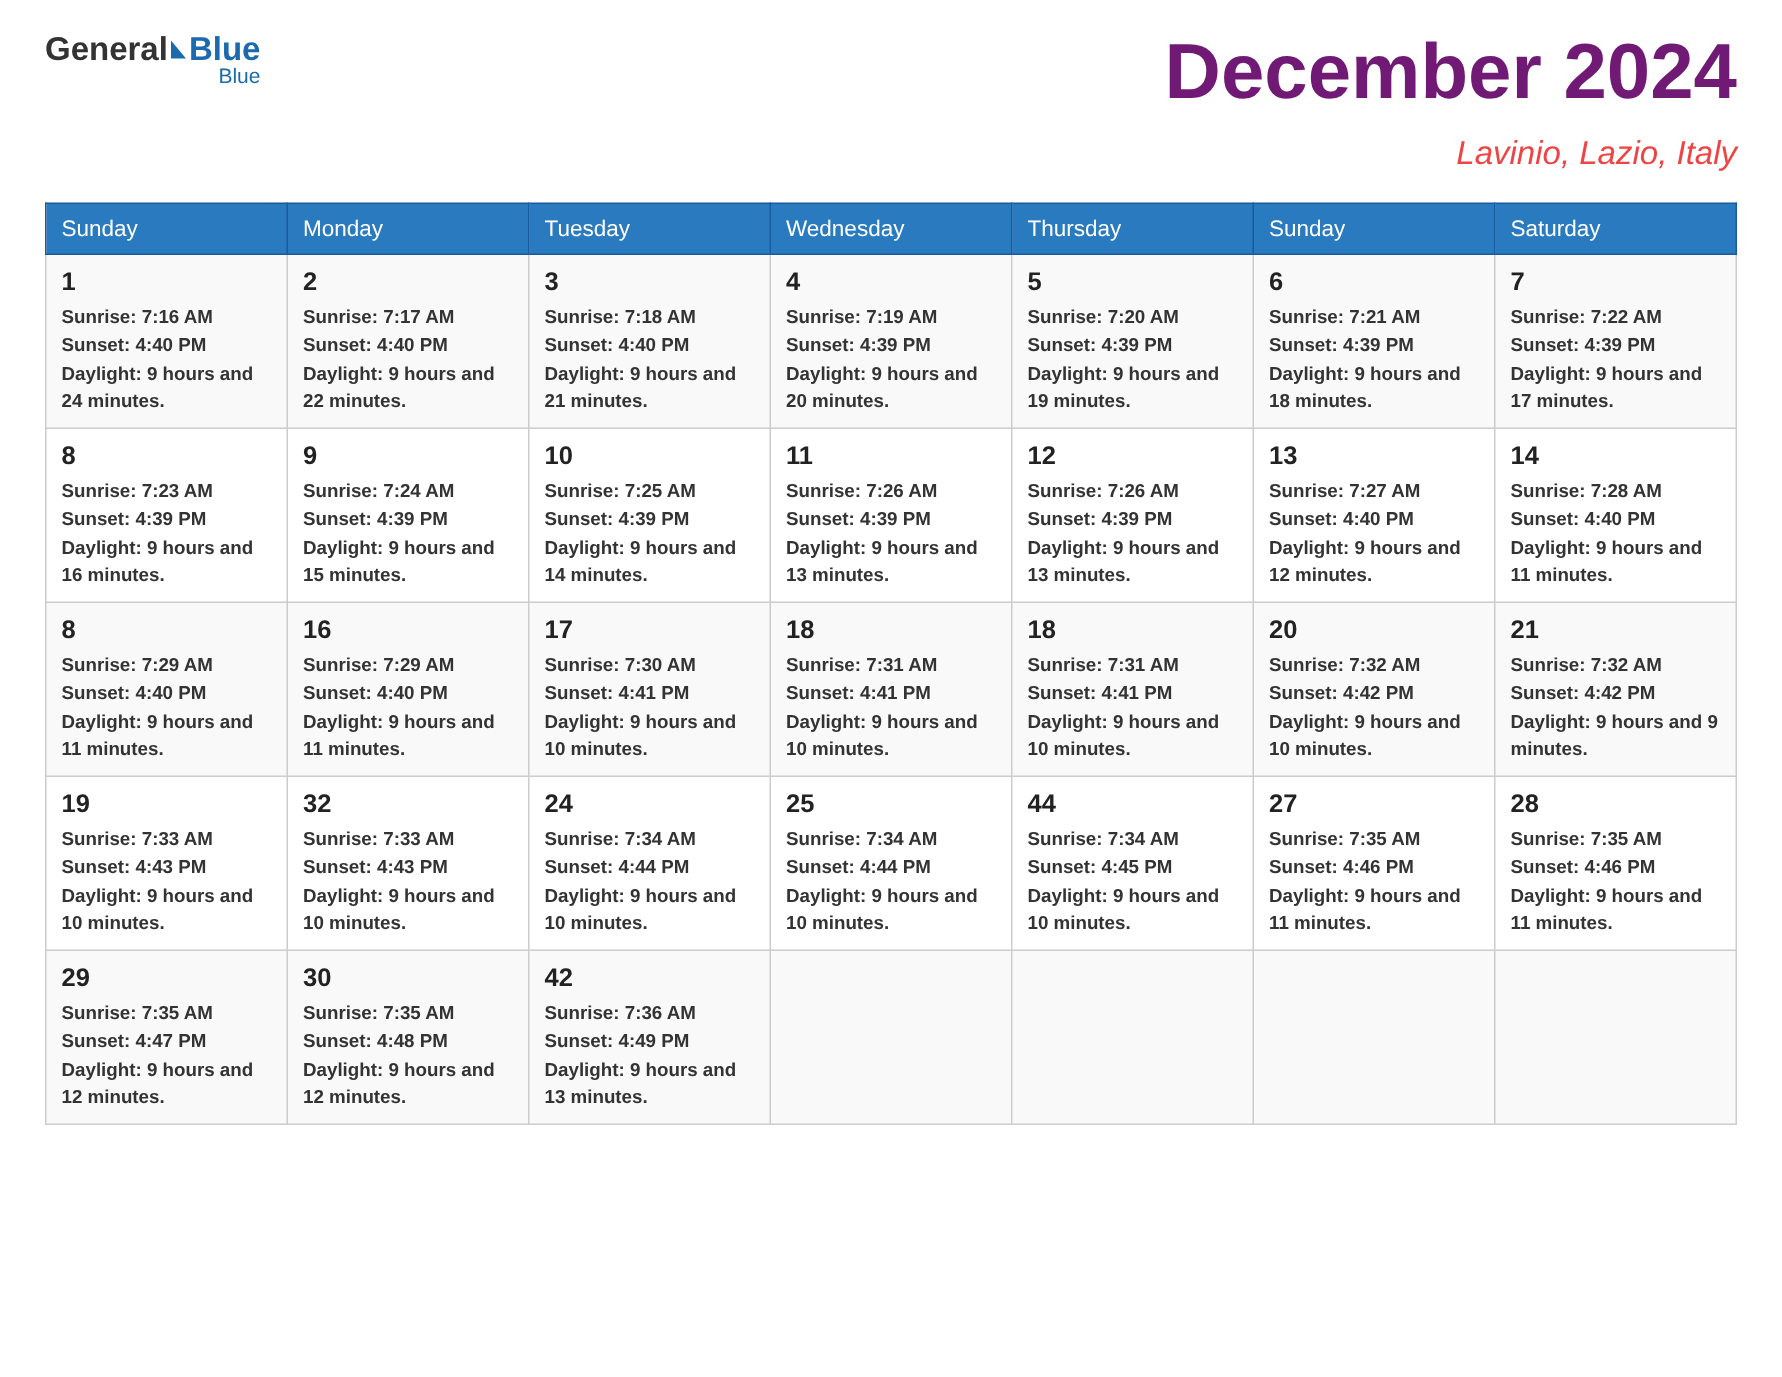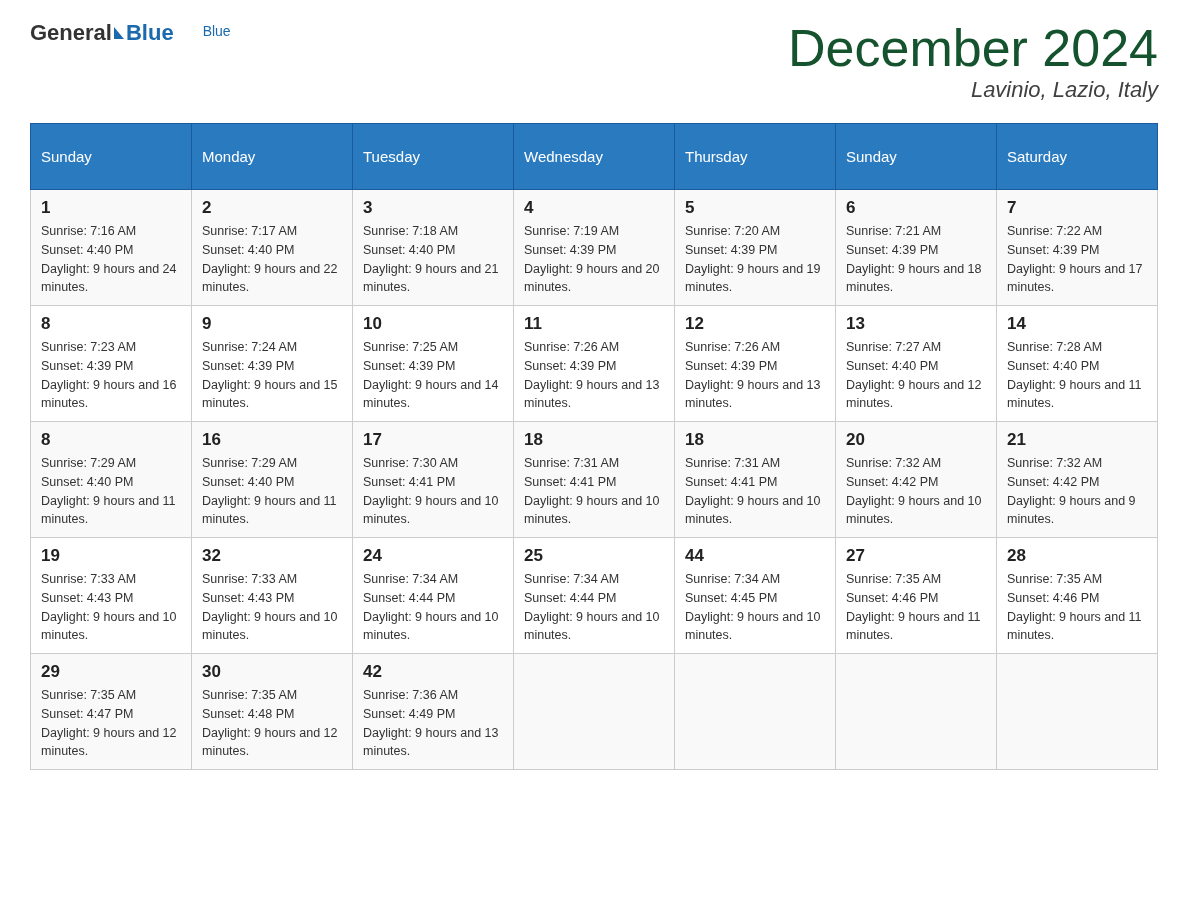--- a/index.html
+++ b/index.html
@@ -11,23 +11,22 @@
       min-height: 918px;
     }
     .header {
       display: flex;
       justify-content: space-between;
       align-items: flex-start;
       margin-bottom: 20px;
     }
     .logo {
       display: flex;
-      flex-direction: row;
-      align-items: center;
-      gap: 27px;
+      flex-direction: column;
+      align-items: flex-end;
     }
     .logo-text {
       display: flex;
       align-items: center;
       font-size: 22px;
       font-weight: bold;
       color: #333;
     }
     .logo-general { color: #333; }
     .logo-arrow {
@@ -48,40 +47,41 @@
       color: #1a6aad;
       font-size: 14px;
       margin-top: -4px;
       margin-left: 2px;
     }
     .title-block {
       text-align: right;
     }
     .month-title {
       font-size: 52px;
-      font-weight: normal;
-      color: #14532d;
+      font-weight: bold;
+      color: #701a75;
       line-height: 1.1;
     }
     .location {
       font-size: 22px;
-      color: #404040;
+      color: #ef4444;
       font-style: italic;
+      margin-top: 12px;
     }
     .calendar-table {
       width: 100%;
       border-collapse: collapse;
       margin-top: 10px;
     }
     .calendar-table th {
       background-color: #2a7abf;
       color: #fff;
       font-size: 15px;
       font-weight: normal;
-      padding: 24px 10px;
+      padding: 8px 10px;
       text-align: left;
       border: 1px solid #1a5a9f;
     }
     .calendar-table td {
       vertical-align: top;
       padding: 8px 10px;
       border: 1px solid #ccc;
       font-size: 13px;
       color: #333;
       width: 14.28%;
@@ -91,20 +91,21 @@
       font-size: 17px;
       font-weight: bold;
       color: #222;
       display: block;
       margin-bottom: 4px;
     }
     .day-info {
       font-size: 12.5px;
       color: #333;
       line-height: 1.5;
+      font-weight: bold;
     }
     .empty-cell {
       background: #fff;
     }
     tr:nth-child(odd) td {
       background-color: #f9f9f9;
     }
     tr:nth-child(even) td {
       background-color: #fff;
     }

